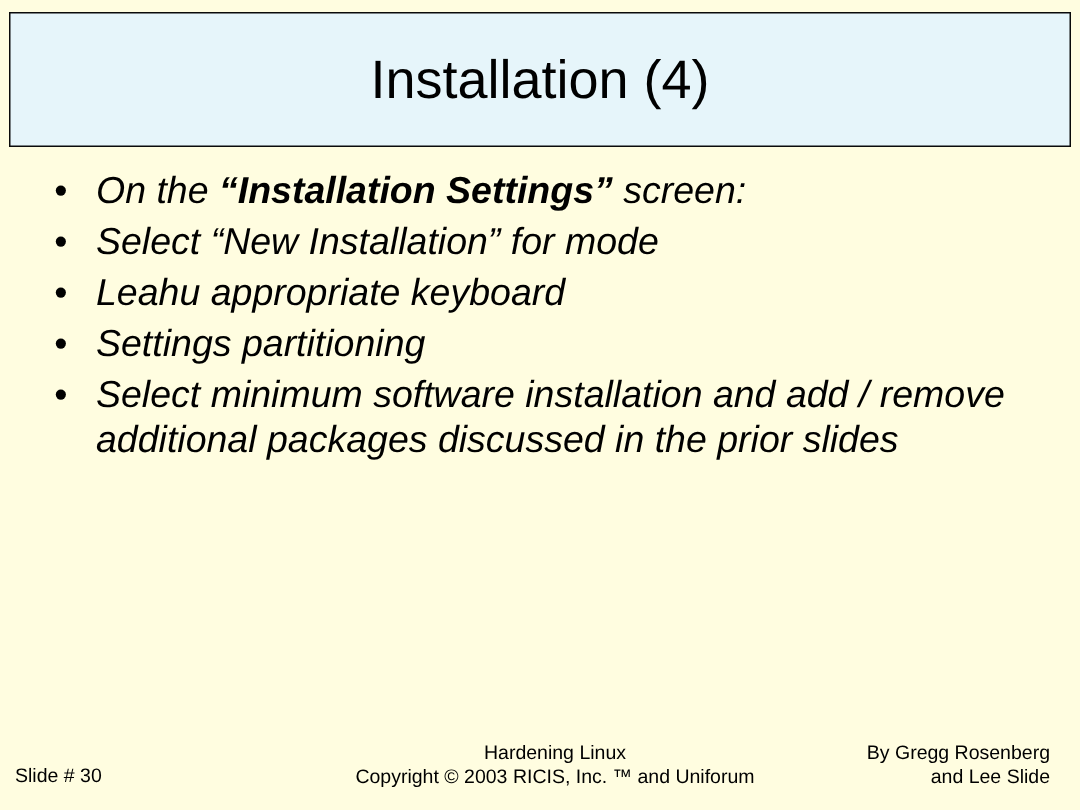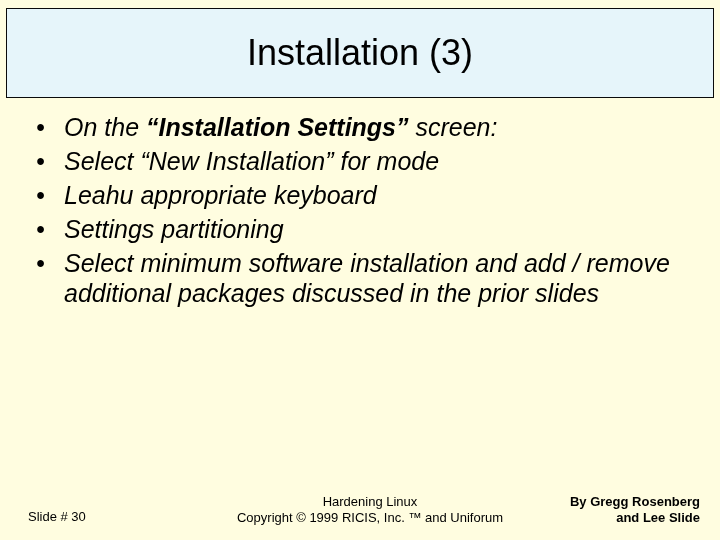--- a/index.html
+++ b/index.html
@@ -64,21 +64,21 @@
   .b1-strong { font-weight: bold; }
   .footer {
     position: absolute;
     left: 0;
     right: 0;
     bottom: 14px;
     height: 42px;
   }
   .footer-left {
     position: absolute;
-    left: 28px;
+    left: 10px;
     bottom: 2px;
     font-size: 13px;
     color: #000;
   }
   .footer-center {
     position: absolute;
     left: 0;
     right: 0;
     bottom: 0;
     text-align: center;
@@ -88,49 +88,48 @@
     padding-left: 20px;
   }
   .footer-right {
     position: absolute;
     right: 20px;
     bottom: 0;
     text-align: right;
     font-size: 13px;
     line-height: 1.25;
     color: #000;
-    font-weight: bold;
   }
 </style>
 </head>
 <body>
 
 <div class="slide">
 
   <div class="title-band">
-    <span class="title-text">Installation (3)</span>
+    <span class="title-text">Installation (4)</span>
   </div>
 
   <div class="body-area">
     <ul class="bullets">
       <li>
         <span>On the </span><span class="b1-strong">“Installation Settings”</span><span> screen:</span>
       </li>
       <li><span>Select “New Installation” for mode</span></li>
       <li><span>Leahu appropriate keyboard</span></li>
       <li><span>Settings partitioning</span></li>
       <li><span>Select minimum software installation and add / remove additional packages discussed in the prior slides</span></li>
     </ul>
   </div>
 
   <div class="footer">
     <div class="footer-left">Slide # 30</div>
     <div class="footer-center">
       <div>Hardening Linux</div>
-      <div>Copyright © 1999 RICIS, Inc. ™ and Uniforum</div>
+      <div>Copyright © 2003 RICIS, Inc. ™ and Uniforum</div>
     </div>
     <div class="footer-right">
       <div>By Gregg Rosenberg</div>
       <div>and Lee Slide</div>
     </div>
   </div>
 
 </div>
 
 </body></html>

